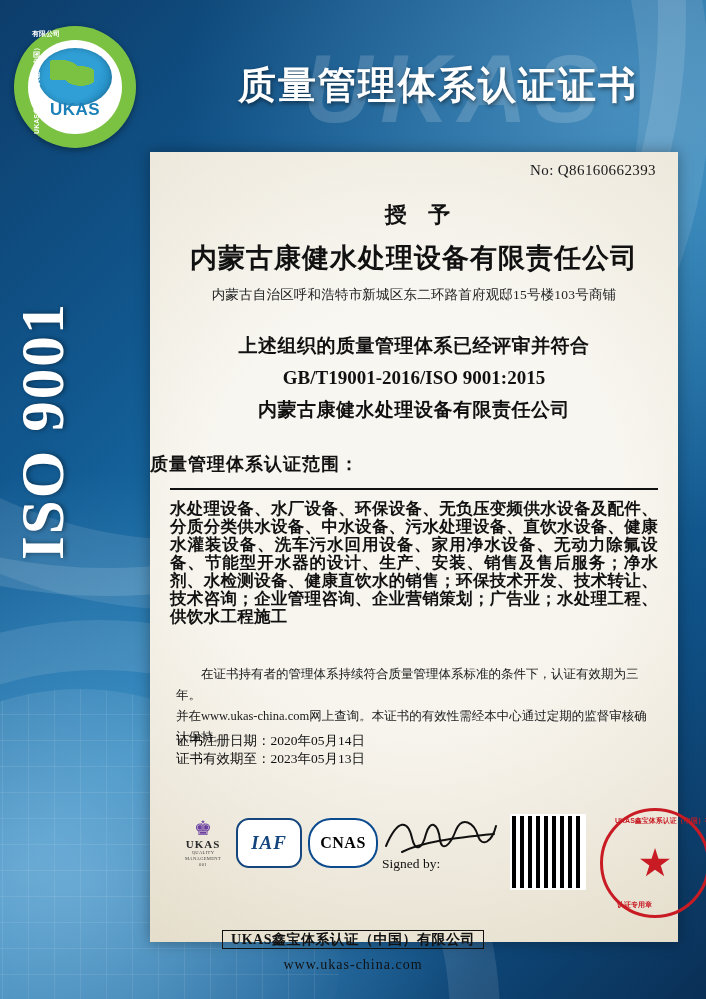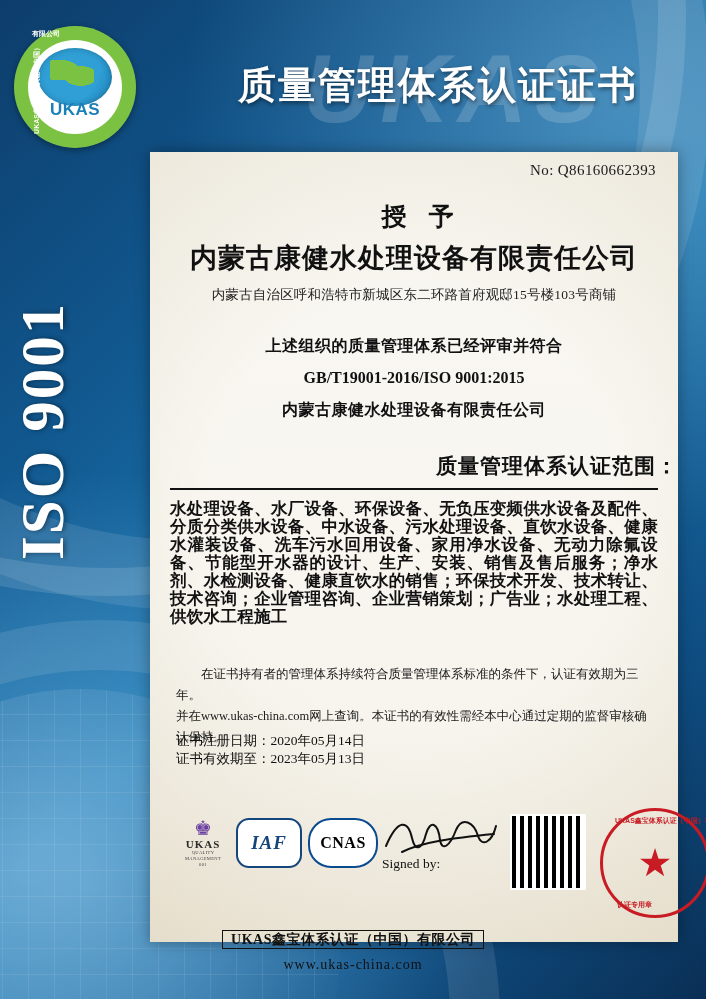--- a/index.html
+++ b/index.html
@@ -100,40 +100,40 @@
     pointer-events:none;
   }
   .panel > *{position:relative;}
 
   .cert-no{
     position:absolute;right:22px;top:10px;font-size:15px;color:#1a1a1a;
     letter-spacing:.4px;font-family:"Liberation Serif", serif;
   }
   .awarded{
     position:absolute;left:0;right:0;top:48px;text-align:center;
-    font-size:25px;font-weight:bold;color:#111;letter-spacing:8px;padding-left:15px;
+    font-size:22px;font-weight:bold;color:#111;letter-spacing:8px;padding-left:15px;
   }
   .company{
     position:absolute;left:0;right:0;top:88px;text-align:center;
     font-size:27px;font-weight:bold;color:#111;letter-spacing:1px;
   }
   .address{
     position:absolute;left:0;right:0;top:134px;text-align:center;
     font-size:13.5px;color:#222;letter-spacing:.2px;
   }
   .stmt{
     position:absolute;left:0;right:0;top:178px;text-align:center;
     color:#111;
   }
-  .stmt div{font-size:16px;font-weight:bold;line-height:32px;letter-spacing:.5px;}
+  .stmt div{font-size:19px;font-weight:bold;line-height:32px;letter-spacing:.5px;}
   .stmt .std{font-weight:bold;letter-spacing:0;}
 
   .scope-title{
-    position:absolute;left:0;right:0;top:300px;text-align:right;
-    font-size:21px;font-weight:bold;color:#111;letter-spacing:1px;
+    position:absolute;left:0;right:0;top:300px;text-align:left;
+    font-size:18px;font-weight:bold;color:#111;letter-spacing:1px;
   }
   .rule{
     position:absolute;left:20px;right:20px;top:336px;height:2px;background:#111;
   }
   .scope-body{
     position:absolute;left:20px;right:20px;top:348px;
     font-size:16.5px;font-weight:bold;line-height:18px;color:#111;
     text-align:justify;letter-spacing:.3px;
   }
   .note{

